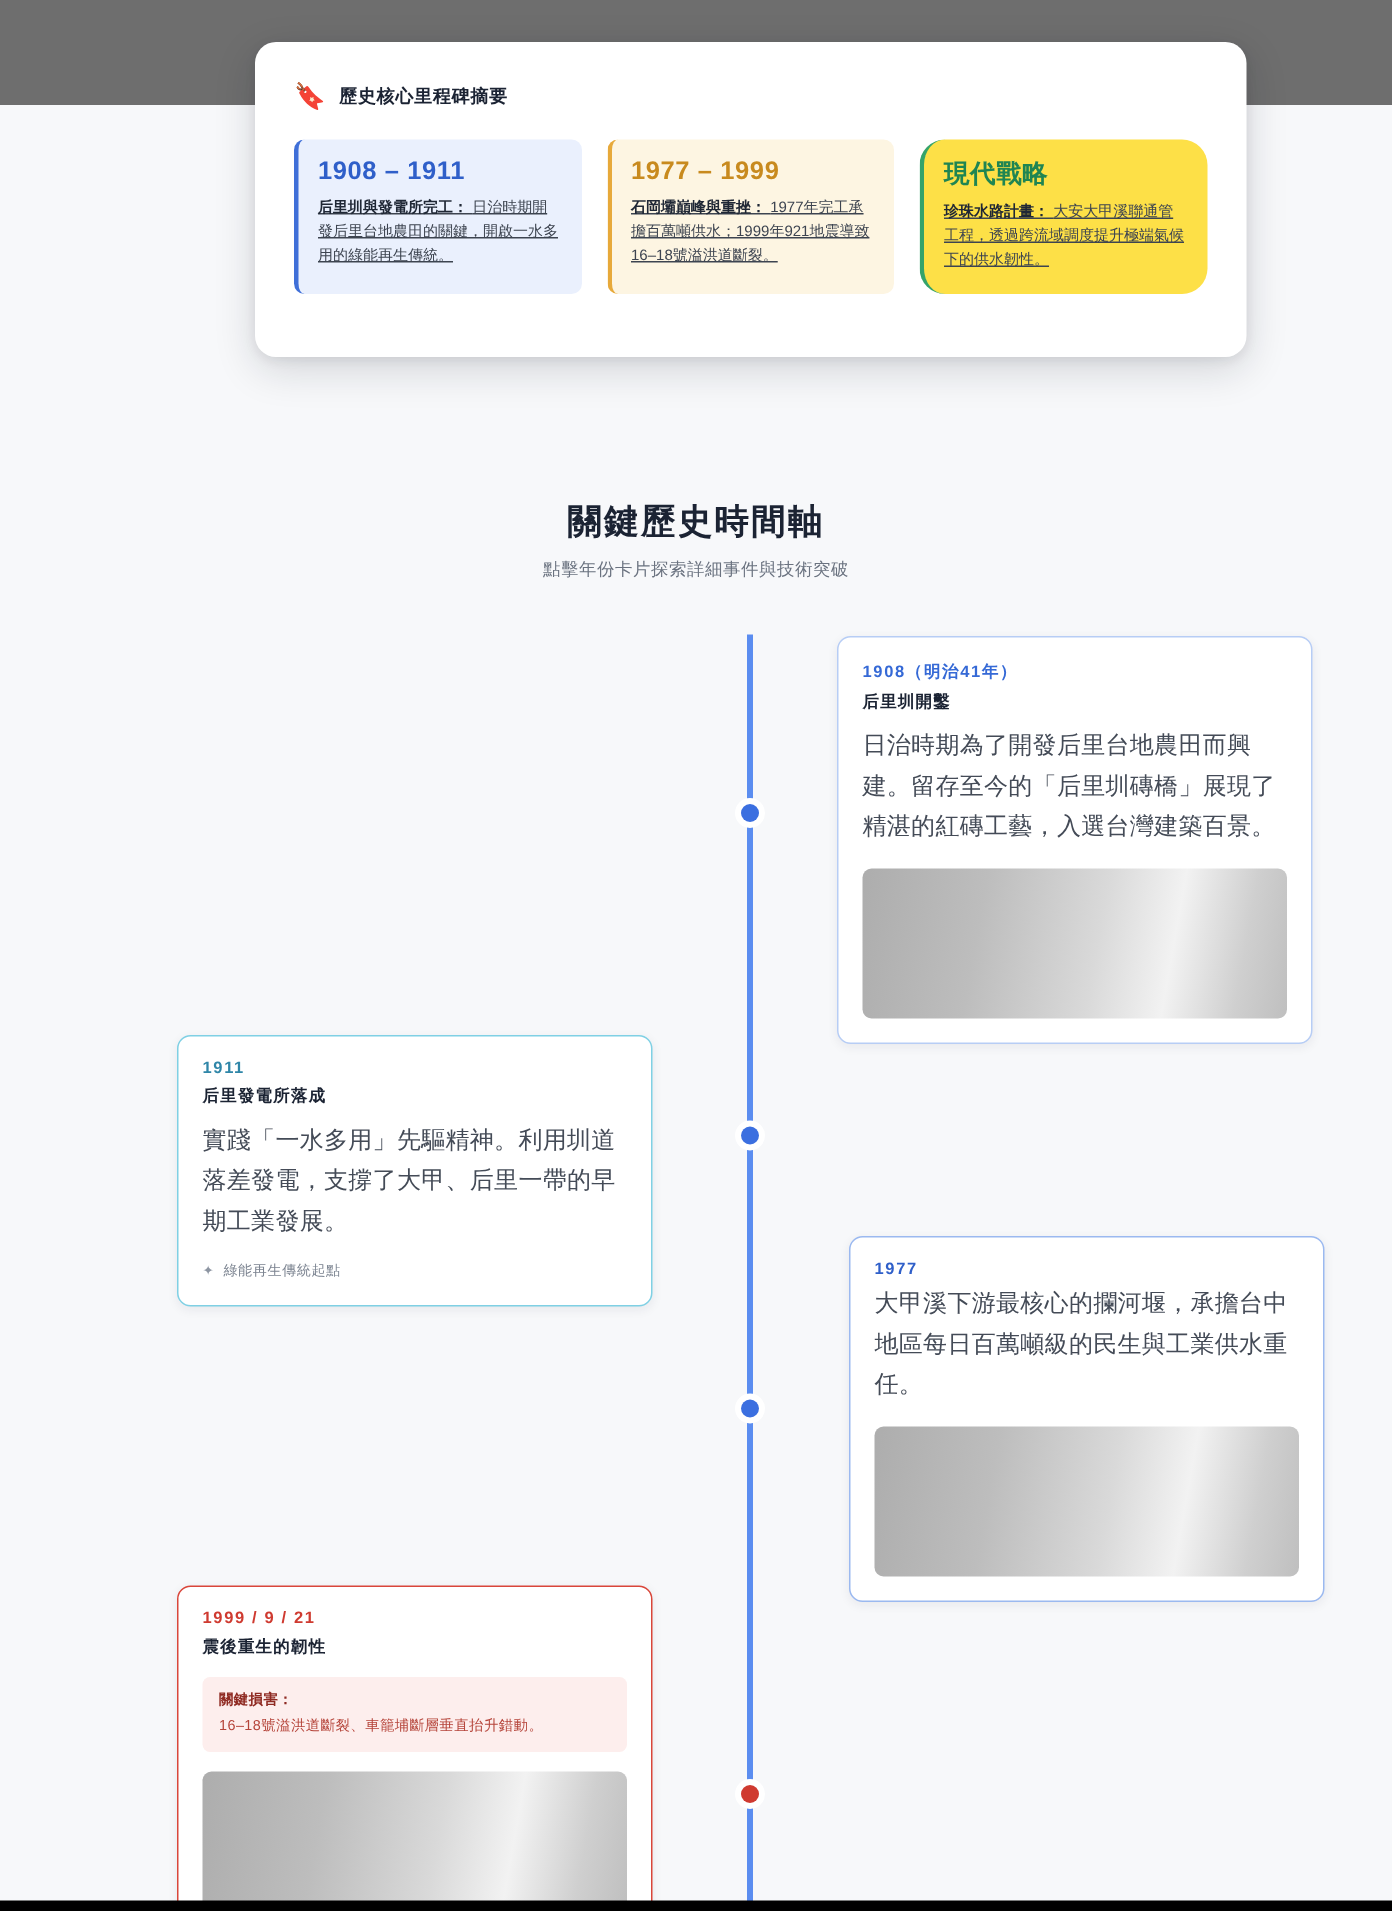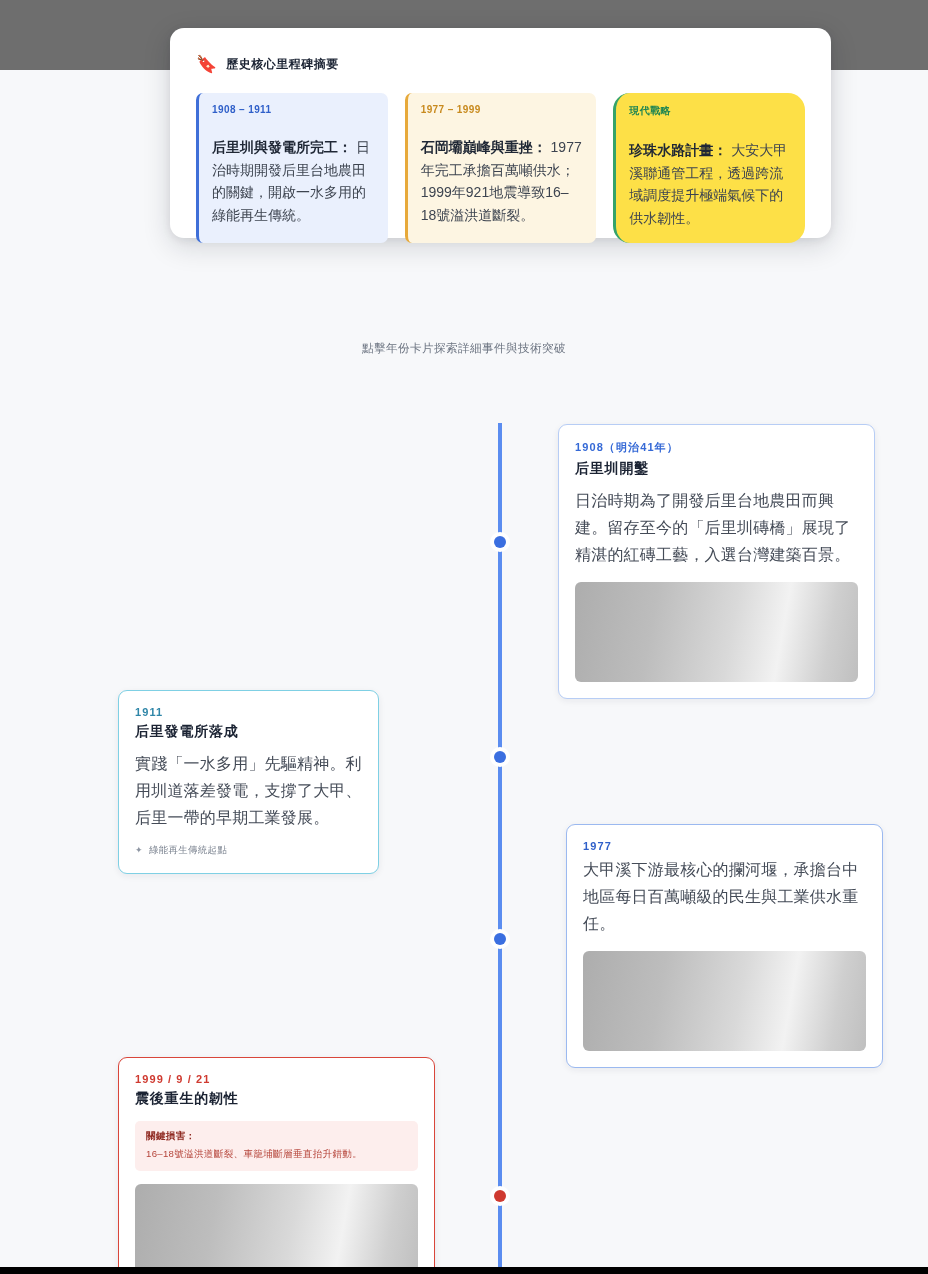--- a/index.html
+++ b/index.html
@@ -64,29 +64,30 @@
     display: flex;
     gap: 17px;
   }
   .sum-card {
     width: 194px;
     border-radius: 7px;
     padding: 11px 13px 13px 13px;
     min-height: 100px;
   }
   .sum-card .rng {
+    font-size: 17px;
+    font-weight: bold;
+    margin-bottom: 7px;
+    letter-spacing: .4px;
+  }
+  .sum-card .body {
     font-size: 10px;
-    font-weight: bold;
-    margin-bottom: 21px;
-    letter-spacing: .4px;
-  }
-  .sum-card .body {
-    font-size: 14px;
     line-height: 1.62;
     color: #3d4450;
+    text-decoration: underline;
   }
   .sum-card .body b { color: #1f2735; font-weight: bold; }
 
   .sum-blue   { background: #eaf0fd; border-left: 3px solid #3f6fd8; }
   .sum-blue .rng   { color: #2f5fc9; }
   .sum-amber  { background: #fdf5e2; border-left: 3px solid #e7a93a; }
   .sum-amber .rng  { color: #c88a1e; }
   .sum-green  { background: #fde047; border-left: 3px solid #35a36a; border-radius: 17px; }
   .sum-green .rng  { color: #1f8552; }
 
@@ -144,21 +145,21 @@
     padding: 15px 16px 16px 16px;
     box-shadow: 0 2px 7px rgba(25,35,60,0.07);
   }
   .tcard .year {
     font-size: 11px;
     font-weight: bold;
     letter-spacing: 1.1px;
     margin-bottom: 5px;
   }
   .tcard h3 {
-    font-size: 14px;
+    font-size: 11px;
     font-weight: bold;
     color: #1b2333;
     letter-spacing: .8px;
     margin-bottom: 10px;
   }
   .tcard .desc {
     font-size: 16px;
     line-height: 1.68;
     color: #444b57;
     letter-spacing: .2px;
@@ -176,21 +177,21 @@
 
   .thumb {
     margin-top: 13px;
     height: 100px;
     border-radius: 6px;
     background: linear-gradient(100deg, #adadad 0%, #bdbdbd 28%, #d9d9d9 55%, #f2f2f2 72%, #cfcfcf 88%, #bfbfbf 100%);
   }
 
   .card-1908 { left: 558px; top: 424px; width: 317px; border: 1.5px solid #b7cdf5; }
   .card-1908 .year { color: #3569d6; }
-  .card-1911 { left: 118px; top: 690px; width: 261px; border: 1.5px solid #7fd0e4; }
+  .card-1911 { left: 118px; top: 690px; width: 317px; border: 1.5px solid #7fd0e4; }
   .card-1911 .year { color: #2f86a8; }
   .card-1977 { left: 566px; top: 824px; width: 317px; border: 1.5px solid #9bb9f0; }
   .card-1977 .year { color: #2f5fc9; }
   .card-1999 { left: 118px; top: 1057px; width: 317px; border: 1.5px solid #d9463a; }
   .card-1999 .year { color: #cf3a30; }
 
   .damage-box {
     margin-top: 13px;
     background: #fdeeed;
     border-radius: 5px;
@@ -244,20 +245,21 @@
       <div class="body">
         <b>珍珠水路計畫：</b>
         <span>大安大甲溪聯通管工程，透過跨流域調度提升極端氣候下的供水韌性。</span>
       </div>
     </div>
 
   </div>
 </div>
 
 <div class="tl-heading">
+  <h2>關鍵歷史時間軸</h2>
   <p>點擊年份卡片探索詳細事件與技術突破</p>
 </div>
 
 <div class="spine"></div>
 <div class="dot dot-blue" style="left:490px; top:532px;">
     <i></i>
   </div>
 <div class="dot dot-blue" style="left:490px; top:747px;">
     <i></i>
   </div>

